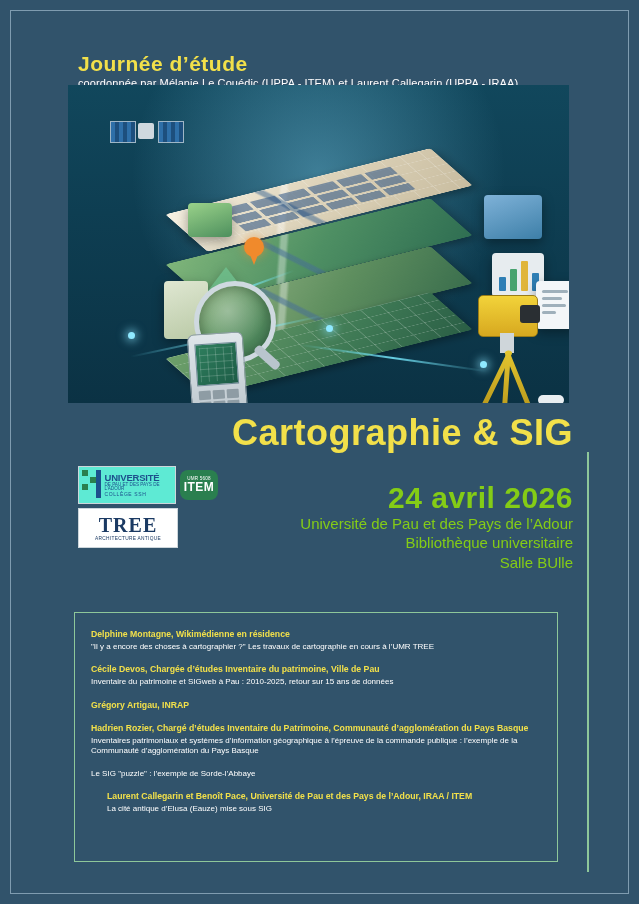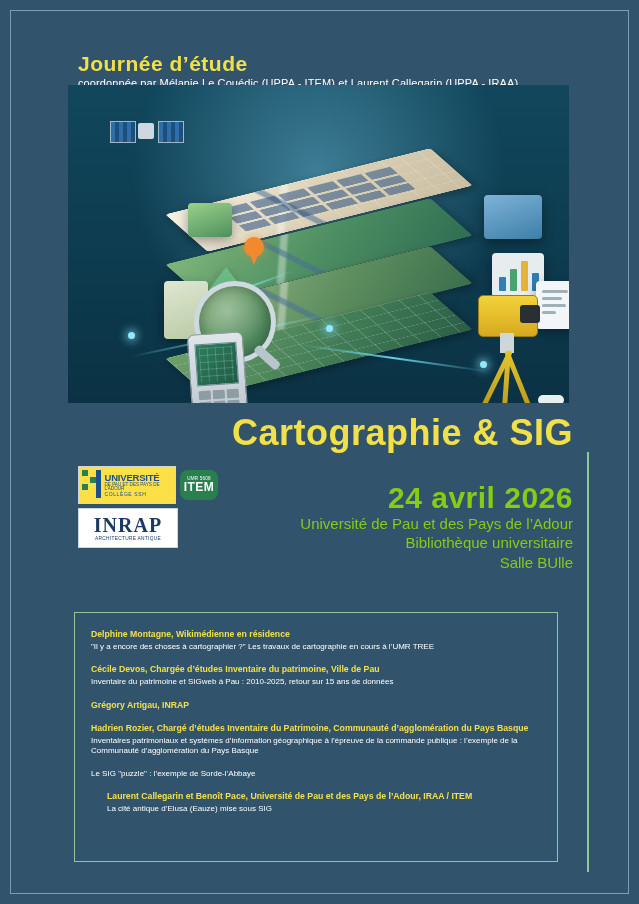--- a/index.html
+++ b/index.html
@@ -334,21 +334,21 @@
     width: 140px;
   }
   .logo-row {
     display: flex;
     align-items: center;
     gap: 4px;
   }
   .logo-uppa {
     width: 98px;
     height: 38px;
-    background: #fde047;
+    background: #5eead4;
     border: 1px solid #cdd6db;
     display: flex;
     align-items: center;
     padding: 2px 3px;
     box-sizing: border-box;
   }
   .logo-uppa .mark {
     width: 22px; height: 30px;
     background:
       linear-gradient(#2a7f4f,#2a7f4f) 0 0/6px 6px no-repeat,
@@ -592,21 +592,21 @@
           <div class="t2">DE PAU ET DES PAYS DE L’ADOUR</div>
           <div class="t3">COLLÈGE SSH</div>
         </div>
       </div>
       <div class="logo-item">
         <div class="small">UMR 5608</div>
         <div class="big">ITEM</div>
       </div>
     </div>
     <div class="logo-iraa">
-      <div class="word">INRAP</div>
+      <div class="word">TREE</div>
       <div class="sub">ARCHITECTURE ANTIQUE</div>
     </div>
   </div>
 
   <div class="date-block">
     <div class="date-big">24 avril 2026</div>
     <div class="date-line">Université de Pau et des Pays de l’Adour</div>
     <div class="date-line">Bibliothèque universitaire</div>
     <div class="date-line">Salle BUlle</div>
   </div>

